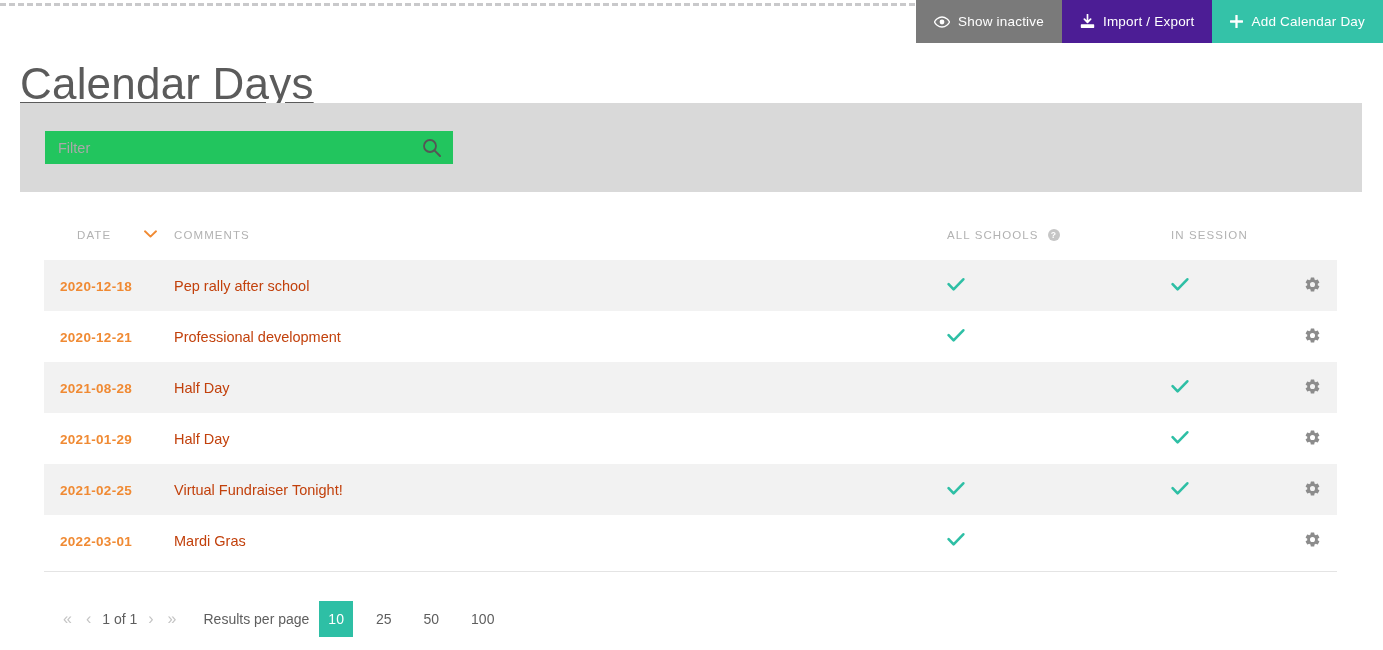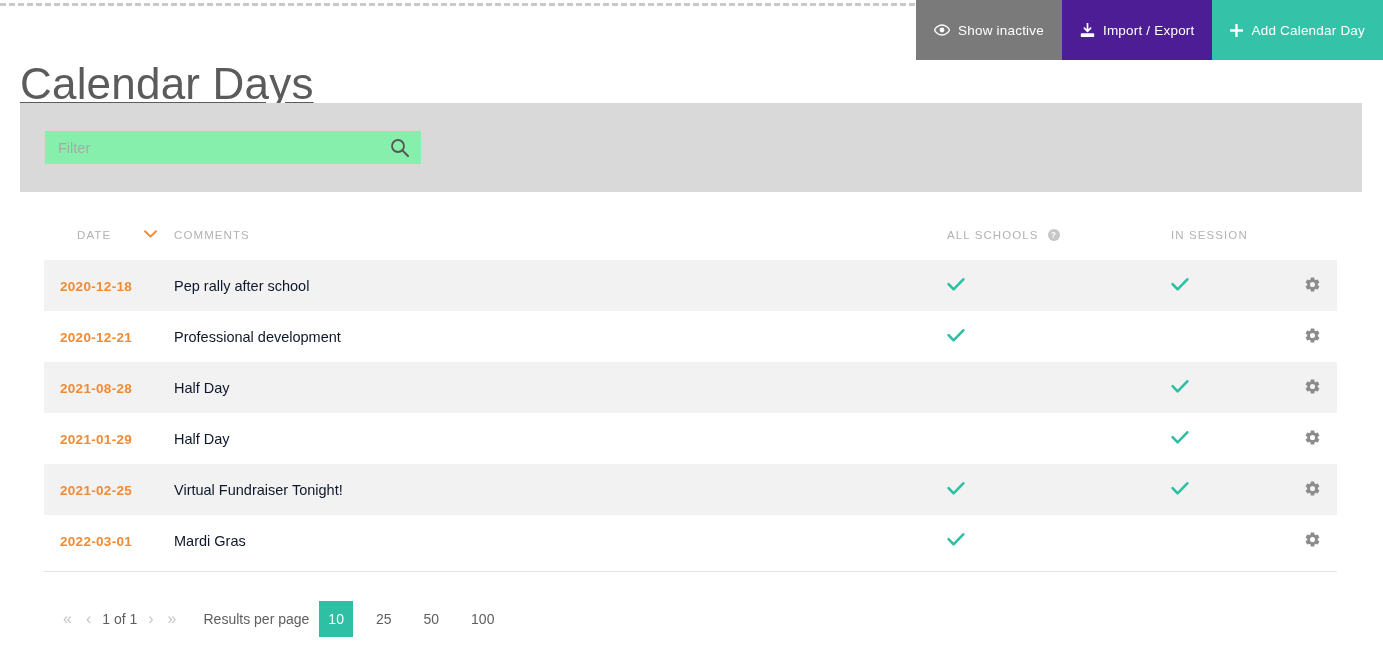--- a/index.html
+++ b/index.html
@@ -32,21 +32,21 @@
     top: 0; right: 0;
     display: flex;
     height: 44px;
     z-index: 5;
   }
   .action-btn {
     display: flex;
     align-items: center;
     justify-content: center;
     gap: 8px;
-    height: 60px;
+    height: 43px;
     padding: 0 18px;
     color: #ffffff;
     font-size: 13.5px;
     letter-spacing: .2px;
     cursor: pointer;
     white-space: nowrap;
     user-select: none;
   }
   .btn-inactive { background: #7a7a7a; }
   .btn-import   { background: #4c1d95; }
@@ -68,22 +68,22 @@
   
   .filter-panel {
     position: absolute;
     top: 103px; left: 20px;
     width: 1342px; height: 89px;
     background: #d9d9d9;
   }
   .filter-wrap {
     position: absolute;
     top: 28px; left: 25px;
-    width: 376px; height: 33px;
-    background: #86efac;
+    width: 408px; height: 33px;
+    background: #22c55e;
   }
   .filter-input {
     width: 100%; height: 100%;
     border: none; outline: none;
     background: transparent;
     padding: 0 36px 0 13px;
     font-family: "Liberation Sans", sans-serif;
     font-size: 14.5px;
     color: #555;
   }
@@ -146,21 +146,21 @@
     font-size: 14.5px;
   }
   .c-date {
     left: 16px;
     color: #f08a33;
     font-weight: 700;
     font-size: 13.5px;
     letter-spacing: .3px;
     cursor: pointer;
   }
-  .c-comment { left: 130px; color: #0f172a; text-align: right; }
+  .c-comment { left: 130px; color: #c2410c; text-align: right; }
   .c-all     { left: 903px; }
   .c-session { left: 1127px; }
   .c-gear    { left: 1260px; cursor: pointer; }
   .check { color: #2ebfa5; }
   .tbody-end {
     height: 1px;
     background: #e4e4e4;
     margin-top: 5px;
   }
 

